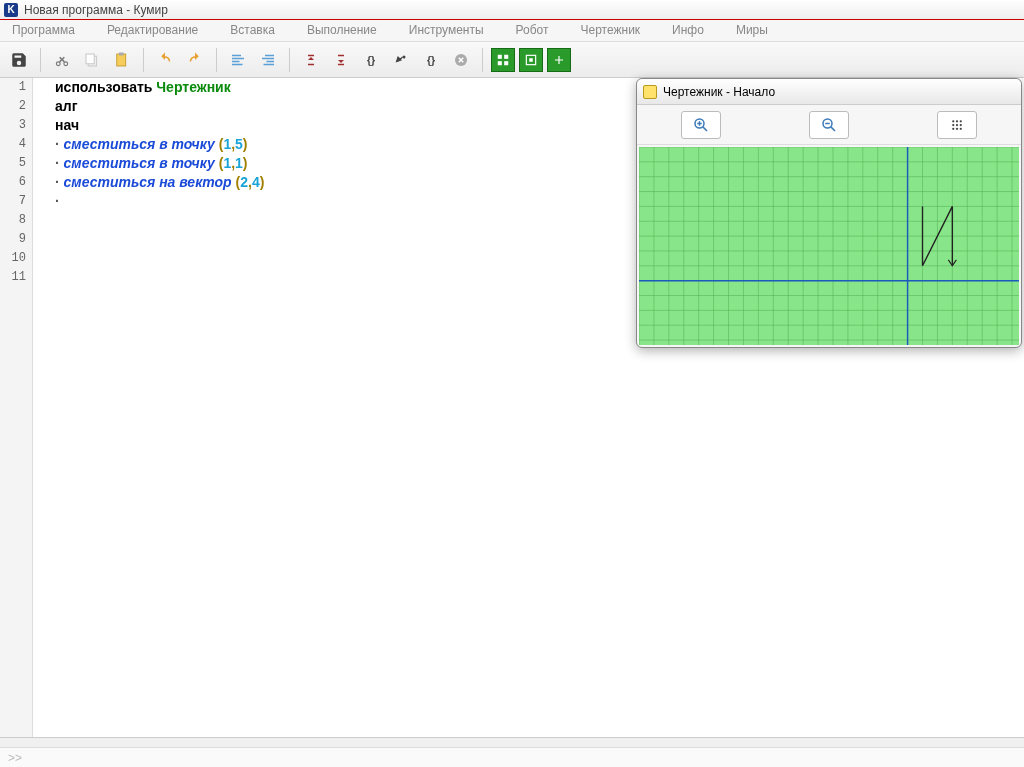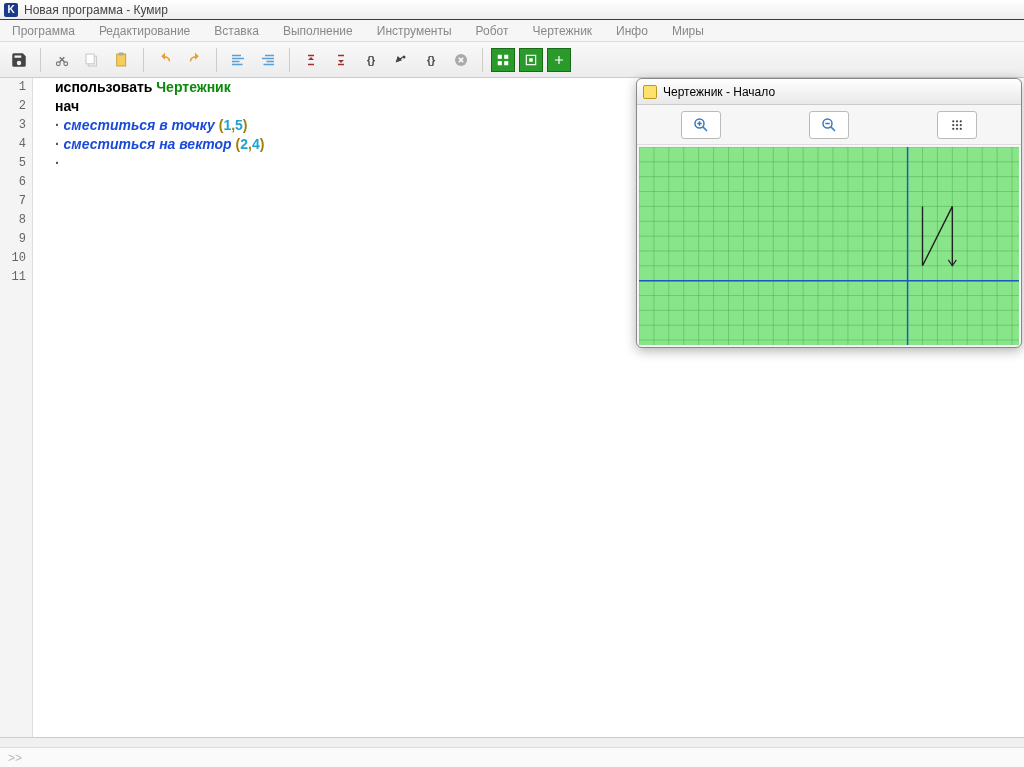--- a/index.html
+++ b/index.html
@@ -4,21 +4,21 @@
 <style>
 * { margin:0; padding:0; box-sizing:border-box; font-family:Tahoma,Verdana,sans-serif; }
 body { background:#fff; width:1024px; height:767px; overflow:hidden; position:relative; }
 
 
 .titlebar { height:20px; background:linear-gradient(#fff,#eee); border-bottom:1px solid #c00; display:flex; align-items:center; padding:0 4px; gap:6px; font-size:12px; }
 .titlebar .app-icon { width:14px; height:14px; background:#1a3a8a; color:#fff; display:flex; align-items:center; justify-content:center; font-size:10px; border-radius:2px; font-weight:bold; }
 .titlebar .title { color:#444; }
 
 
-.menubar { height:22px; background:#f6f6f6; display:flex; align-items:center; padding:0 6px; gap:12px; font-size:12px; border-bottom:1px solid #ddd; }
+.menubar { height:22px; background:#f6f6f6; display:flex; align-items:flex-start; padding:0 6px; gap:20px; font-size:12px; border-bottom:1px solid #ddd; }
 .menubar span { color:#888; padding:3px 6px; cursor:default; }
 
 
 .toolbar { height:36px; background:linear-gradient(#f9f9f9,#ececec); border-bottom:1px solid #ccc; display:flex; align-items:center; padding:0 6px; gap:4px; }
 .toolbar .sep { width:1px; height:24px; background:#ccc; margin:0 4px; }
 .tbtn { width:26px; height:26px; display:flex; align-items:center; justify-content:center; border-radius:3px; cursor:pointer; }
 .tbtn svg { width:18px; height:18px; }
 .green-btn { width:24px; height:24px; background:#2a9a2a; border:1px solid #176b17; display:flex; align-items:center; justify-content:center; }
 .green-btn svg { width:14px; height:14px; fill:#fff; }
 
@@ -185,22 +185,24 @@
       <div class="ln">5</div>
       <div class="ln">6</div>
       <div class="ln">7</div>
       <div class="ln">8</div>
       <div class="ln">9</div>
       <div class="ln">10</div>
       <div class="ln">11</div>
     </div>
   <div class="code" id="codearea">
       <div class="row"><span class="kw">использовать </span><span class="mod">Чертежник</span></div>
+      <div class="row"><span class="kw">алг</span></div>
       <div class="row"><span class="kw">нач</span></div>
       <div class="row"><span class="dot">· </span><span class="fn">сместиться в точку</span><span class="brace"> (</span><span class="num">1</span><span class="brace">,</span><span class="num">5</span><span class="brace">)</span></div>
+      <div class="row"><span class="dot">· </span><span class="fn">сместиться в точку</span><span class="brace"> (</span><span class="num">1</span><span class="brace">,</span><span class="num">1</span><span class="brace">)</span></div>
       <div class="row"><span class="dot">· </span><span class="fn">сместиться на вектор</span><span class="brace"> (</span><span class="num">2</span><span class="brace">,</span><span class="num">4</span><span class="brace">)</span></div>
       <div class="row"><span class="dot">·</span></div>
       <div class="row"></div>
     </div>
 </div>
 
 <div class="bottom-track"></div>
 
 <div class="statusbar">
   <span>&gt;&gt;</span>&nbsp;

